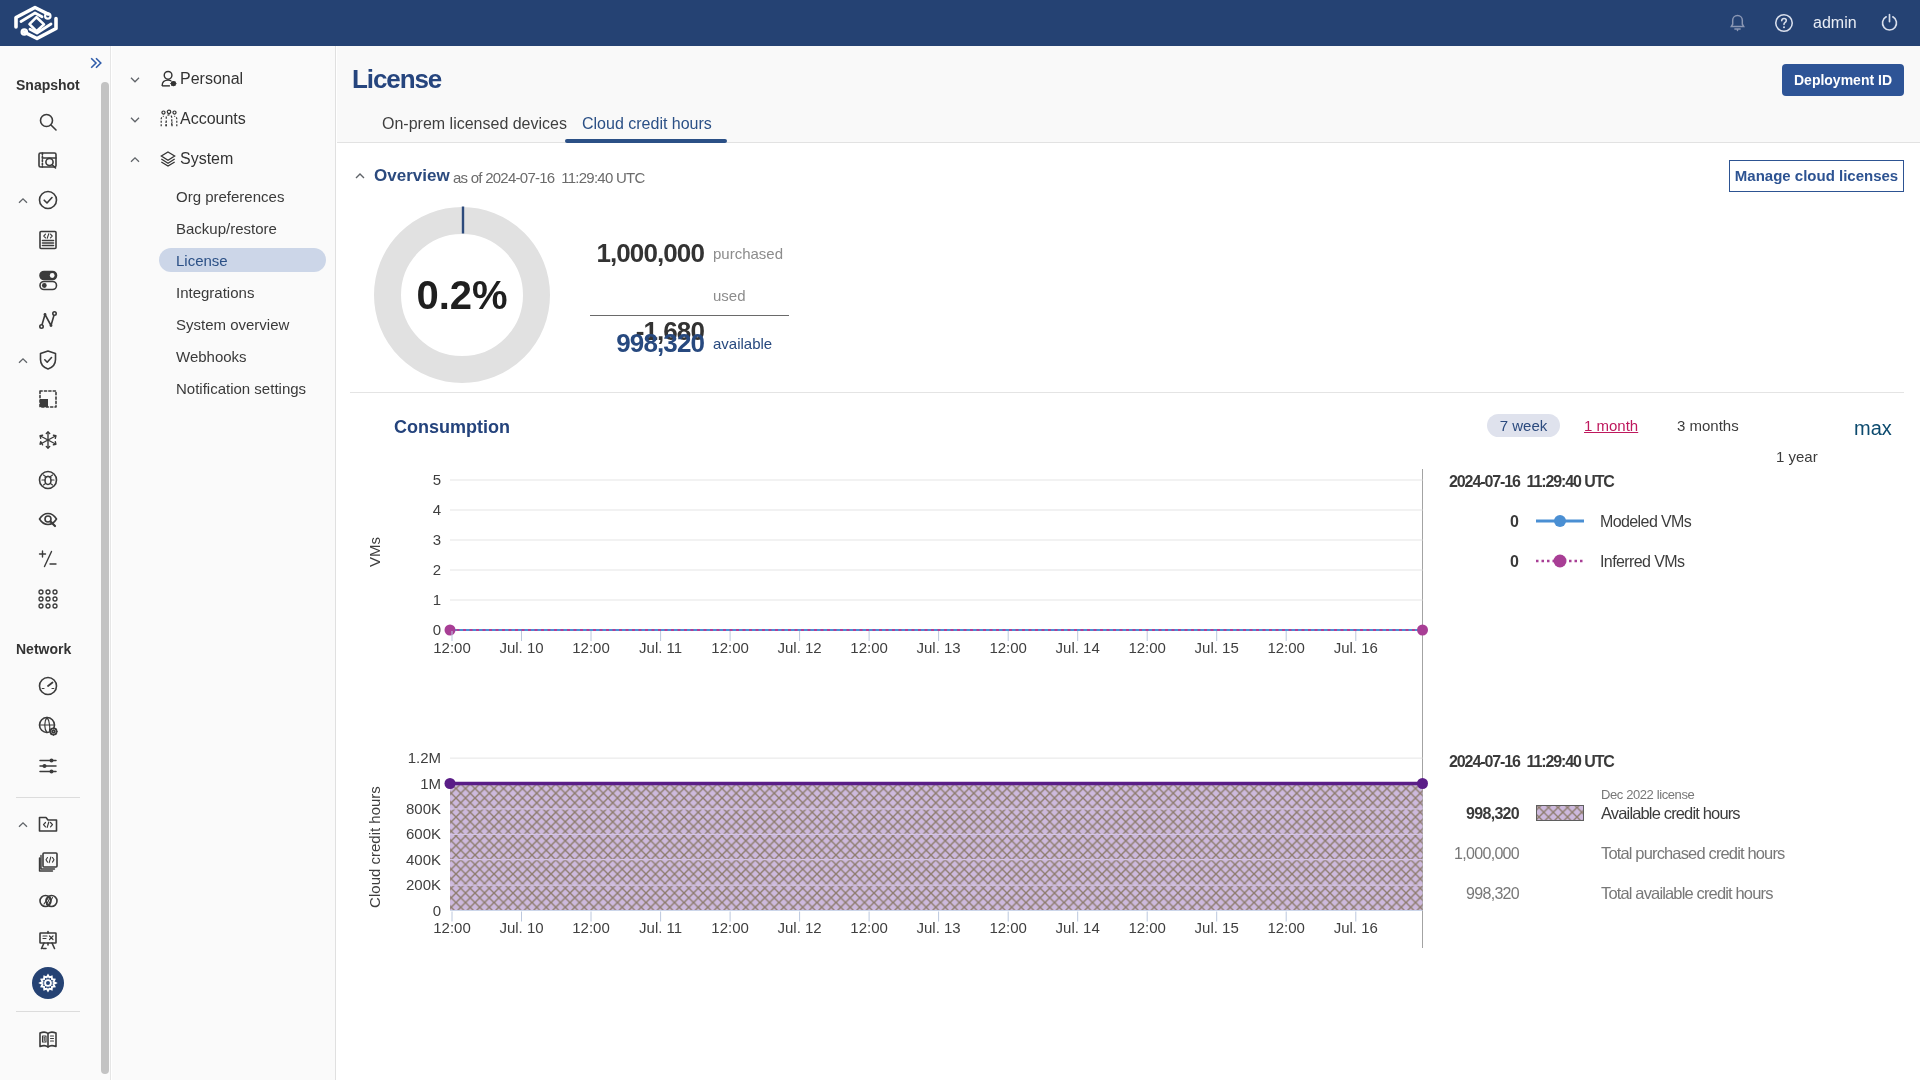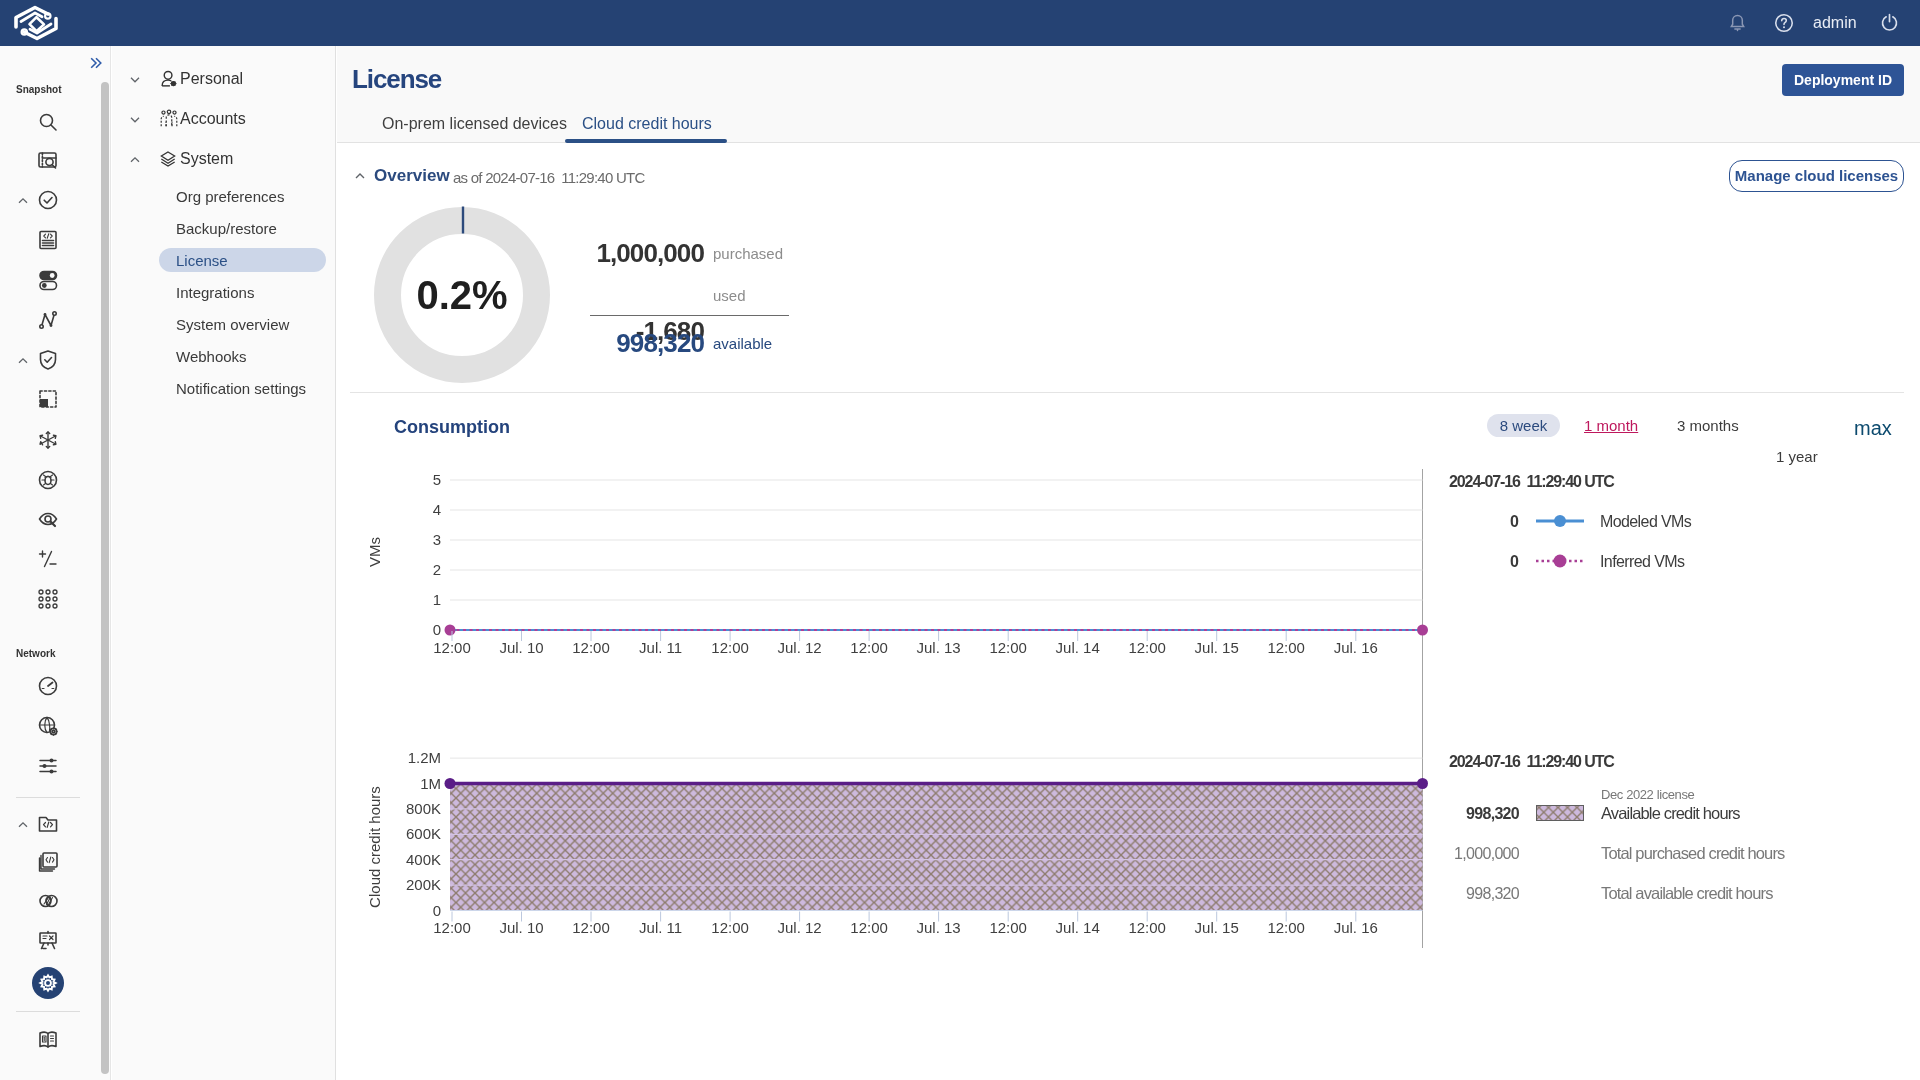--- a/index.html
+++ b/index.html
@@ -7,21 +7,21 @@
     font-family:"Liberation Sans", sans-serif; }
   .abs { position:absolute; }
   #topbar { position:absolute; left:0; top:0; width:1920px; height:46px; background:#254273; }
   #rail { position:absolute; left:0; top:46px; width:100px; height:1034px; background:#fafafa; }
   #sbtrack { position:absolute; left:100px; top:46px; width:11px; height:1034px; background:#fafafa; border-right:1px solid #e6e6e6; }
   #sbthumb { position:absolute; left:101px; top:82px; width:8px; height:992px; background:#c3c3c3; border-radius:4px; }
   #navpanel { position:absolute; left:112px; top:46px; width:224px; height:1034px; background:#fafafa; border-right:1px solid #e0e0e0; }
   #mainhdr { position:absolute; left:337px; top:46px; width:1583px; height:97px; background:#f9f9f9; border-bottom:1px solid #e2e2e2; }
   .navtxt { position:absolute; font-size:16px; color:#333; white-space:nowrap; }
   .subtxt { position:absolute; font-size:15px; color:#3a3a3a; white-space:nowrap; }
-  .lbl { position:absolute; font-size:10px; font-weight:bold; color:#333;margin-top:7px; }
+  .lbl { position:absolute; font-size:14px; font-weight:bold; color:#333; }
 </style>
 </head>
 <body>
 <div id="topbar"></div>
 <div id="rail"></div>
 <div id="sbtrack"></div>
 <div id="sbthumb"></div>
 <div id="navpanel"></div>
 <div id="mainhdr"></div>
 
@@ -249,38 +249,38 @@
 
 <div class="abs" style="left:352px;top:64px;font-size:26px;font-weight:bold;color:#26457e;letter-spacing:-1.1px;">License</div>
 <div class="abs" style="left:1782px;top:64px;width:122px;height:32px;background:#2e5496;border-radius:4px;color:#fff;font-size:14px;font-weight:bold;text-align:center;line-height:32px;">Deployment ID</div>
 <div class="abs" style="left:368px;top:115px;font-size:16px;color:#3f3f3f;margin-left:14px;">On-prem licensed devices</div>
 <div class="abs" style="left:582px;top:115px;font-size:16px;color:#2b5086;font-weight:500;">Cloud credit hours</div>
 <div class="abs" style="left:565px;top:139px;width:162px;height:4px;background:#2b5086;border-radius:2px;"></div>
 
 <div id="ovchev" class="abs" style="left:354px;top:170px;"></div>
 <div class="abs" style="left:374px;top:166px;font-size:17px;font-weight:bold;color:#2b4a7e;">Overview</div>
 <div class="abs" style="left:453px;top:169px;font-size:15px;color:#6b6b6b;letter-spacing:-0.75px;">as of 2024-07-16&nbsp; 11:29:40 UTC</div>
-<div class="abs" style="left:1729px;top:160px;width:175px;height:32px;background:#fff;border:1.5px solid #2d5392;border-radius:13px;color:#2d5392;font-size:15px;font-weight:bold;text-align:center;line-height:29px;">Manage cloud licenses</div>
+<div class="abs" style="left:1729px;top:160px;width:175px;height:32px;background:#fff;border:1.5px solid #2d5392;border-radius:0;color:#2d5392;font-size:15px;font-weight:bold;text-align:center;line-height:29px;">Manage cloud licenses</div>
 
 <svg class="abs" style="left:360px;top:193px;" width="205" height="205" viewBox="0 0 205 205">
   <circle cx="102" cy="102" r="74.5" fill="none" stroke="#e1e1e1" stroke-width="27"></circle>
   <line x1="103" y1="13.5" x2="103" y2="40.5" stroke="#2c4a7c" stroke-width="2.4"></line>
   <text x="102" y="116" text-anchor="middle" font-size="40" font-weight="bold" fill="#1f1f1f">0.2%</text>
 </svg>
 <div class="abs" style="left:520px;top:238px;width:184px;text-align:right;font-size:26px;font-weight:bold;color:#333;letter-spacing:-0.9px;">1,000,000</div>
 <div class="abs" style="left:713px;top:245px;font-size:15px;color:#8c8c8c;">purchased</div>
 <div class="abs" style="left:520px;top:280px;width:184px;text-align:right;font-size:26px;font-weight:bold;color:#333;letter-spacing:-0.9px;margin-top:36px;">-1,680</div>
 <div class="abs" style="left:713px;top:287px;font-size:15px;color:#8c8c8c;">used</div>
 <div class="abs" style="left:590px;top:315px;width:199px;height:1px;background:#6a6a6a;"></div>
 <div class="abs" style="left:520px;top:328px;width:184px;text-align:right;font-size:26px;font-weight:bold;color:#27497f;letter-spacing:-0.9px;">998,320</div>
 <div class="abs" style="left:713px;top:335px;font-size:15px;color:#27497f;">available</div>
 
 <div class="abs" style="left:350px;top:392px;width:1554px;height:1px;background:#e4e4e4;"></div>
 <div class="abs" style="left:352px;top:417px;font-size:18px;font-weight:bold;color:#24437c;margin-left:42px;">Consumption</div>
-<div class="abs" style="left:1487px;top:414px;width:73px;height:23px;background:#dfe2ed;border-radius:12px;color:#2b4a7e;font-size:15px;text-align:center;line-height:23px;">8 week</div>
+<div class="abs" style="left:1487px;top:414px;width:73px;height:23px;background:#dfe2ed;border-radius:12px;color:#2b4a7e;font-size:15px;text-align:center;line-height:23px;">7 week</div>
 <div class="abs" style="left:1584px;top:417px;font-size:15px;color:#be185d;text-decoration:underline;">1 month</div>
 <div class="abs" style="left:1677px;top:417px;font-size:15px;color:#3c3c3c;">3 months</div>
 <div class="abs" style="left:1776px;top:417px;font-size:15px;color:#3c3c3c;margin-top:31px;">1 year</div>
 <div class="abs" style="left:1854px;top:417px;font-size:20px;color:#0c4a6e;">max</div>
 
 <svg id="charts" class="abs" style="left:0;top:0;" width="1920" height="1080" viewBox="0 0 1920 1080" font-family="Liberation Sans, sans-serif">
 <defs>
 <pattern id="hatch" width="9.5" height="9.5" patternUnits="userSpaceOnUse">
   <rect width="9.5" height="9.5" fill="#cdb9dd"></rect>
   <path d="M-2.4,2.4 L2.4,-2.4 M-2.4,11.9 L11.9,-2.4 M7.1,11.9 L11.9,7.1" stroke="#8d7c6e" stroke-width="1.35" fill="none"></path>

